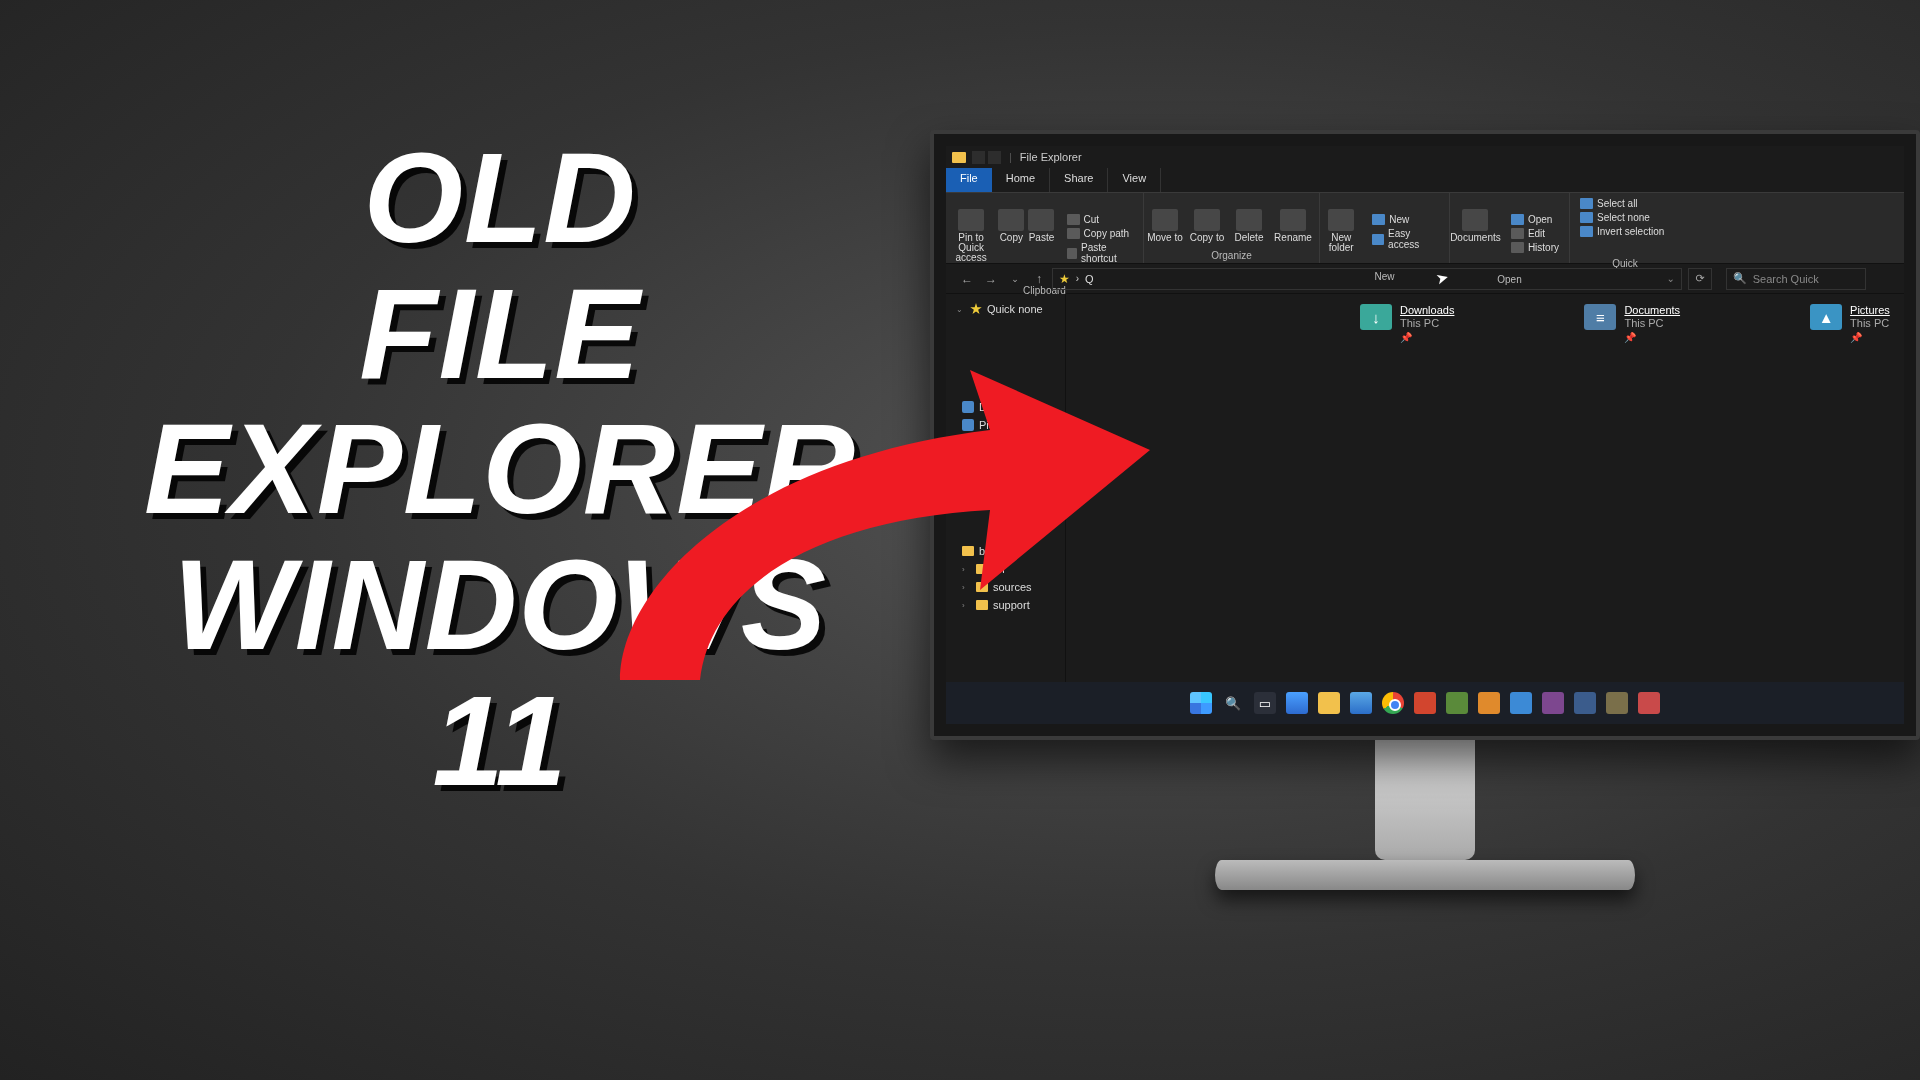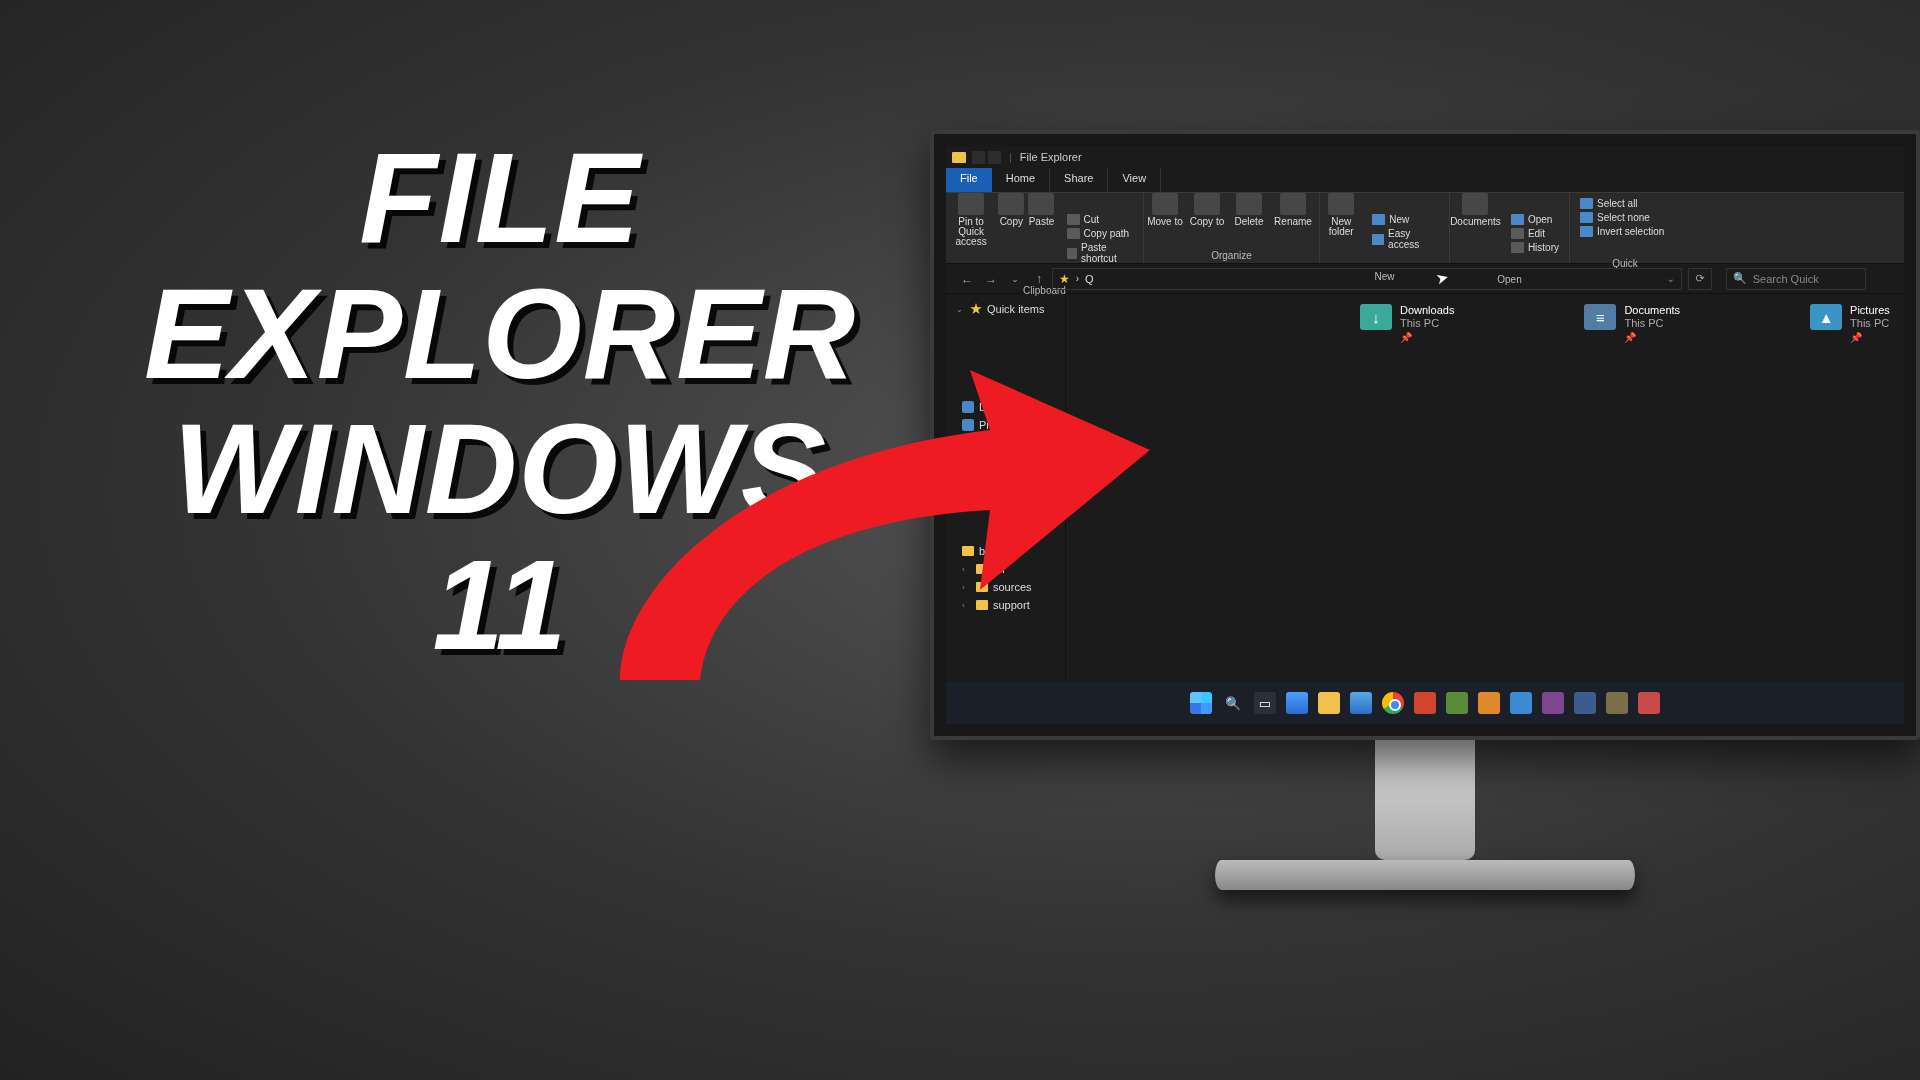--- a/index.html
+++ b/index.html
@@ -48,21 +48,21 @@
 .fe-titlebar .title { color:#ccc; }
 
 .fe-tabsrow { height:24px; display:flex; background:#1b1b1b; }
 .fe-tab { padding:4px 14px; color:#ddd; border-right:1px solid #333; }
 .fe-tab.file { background:#1a5fb4; color:#fff; border:none; }
 
 .fe-ribbon { height:72px; background:#2a2a2a; border-top:1px solid #3a3a3a; border-bottom:1px solid #111; display:flex; }
 .rg { border-right:1px solid #3a3a3a; display:flex; flex-direction:column; justify-content:space-between; }
 .rg .row { display:flex; }
 .rg .label { text-align:center; font-size:10px; color:#bbb; padding-bottom:2px; }
-.rb-lg { width:48px; display:flex; flex-direction:column; align-items:center; padding-top:0; gap:2px; }
+.rb-lg { width:48px; display:flex; flex-direction:column; align-items:center; padding-top:16px; gap:2px; }
 .rb-lg .ico { width:26px; height:22px; background:#474747; border-radius:2px; }
 .rb-lg .txt { font-size:10px; text-align:center; line-height:10px; }
 .mini { display:flex; align-items:center; gap:4px; padding:1px 4px; font-size:10px; color:#ddd; }
 .mini .mi { width:13px; height:11px; background:#5a5a5a; border-radius:1px; }
 .mini.blue .mi { background:#4a88c8; }
 .rg-stack { display:flex; flex-direction:column; justify-content:center; padding:20px 6px; gap:1px; }
 
 .fe-nav { height:30px; background:#1b1b1b; border-bottom:1px solid #111; display:flex; align-items:center; gap:2px; padding:0 10px; }
 .nav-btn { width:22px; height:22px; display:flex; align-items:center; justify-content:center; color:#aaa; font-size:12px; }
 .addr { flex:1; max-width:630px; height:22px; border:1px solid #333; display:flex; align-items:center; gap:6px; padding:0 6px; }
@@ -83,37 +83,38 @@
 .ti-cloud{width:13px;height:9px;background:#4a88c8;border-radius:5px;}
 .tree-nested { padding-left:16px; }
 
 .fe-content { flex:1; padding:10px 14px; display:flex; gap:30px; }
 .fitem { display:flex; gap:8px; align-items:flex-start; }
 .fitem .ficon { width:32px; height:26px; border-radius:3px; display:flex; align-items:center; justify-content:center; font-size:15px; color:#fff; }
 .fic-dl { background:#3aa89a; }
 .fic-doc { background:#4f7da6; }
 .fic-pic { background:#3a94c4; }
 .fitem .flabel { font-size:11px; line-height:13px; }
-.fitem .flabel .name { color:#fff; }
+.fitem .flabel .name { color:#fff;text-decoration:underline; }
 .fitem .flabel .sub { color:#aaa; }
 .fitem .flabel .pin { color:#888; font-size:10px; margin-top:1px; }
 
 .fe-status { height:22px; border-top:1px solid #111; display:flex; align-items:center; padding:0 8px; color:#bbb; font-size:10px; gap:8px; }
 .fe-status .s2 { color:#555; }
 
 
 .cursor { position:absolute; left:490px; top:123px; font-size:15px; color:#fff; transform:rotate(-15deg); pointer-events:none; }
 
 
 .arrow { position:absolute; left:590px; top:330px; width:760px; height:460px; pointer-events:none; }
 </style>
 </head>
 <body>
 
 <div class="headline">
+  <span>OLD</span>
   <span>FILE</span>
   <span>EXPLORER</span>
   <span>WINDOWS 11</span>
 </div>
 
 <div class="monitor">
   <div class="bezel">
     <div class="screen">
       <div class="wallpaper"></div>
 
@@ -271,21 +272,21 @@
             <span class="si">🔍</span>
             <span>Search Quick</span>
           </div>
         </div>
 
         <div class="fe-body">
           <div class="fe-tree">
             <div class="tree-item">
                 <span class="exp">⌄</span>
                 <span class="ti-star"></span>
-                <span>Quick items</span>
+                <span>Quick none</span>
               </div>
             <div style="height:80px"></div>
             <div class="tree-item tree-nested">
                 <span class="ti-blue"></span>
                 <span>Documents</span>
               </div>
             <div class="tree-item tree-nested">
                 <span class="ti-blue"></span>
                 <span>Pictures</span>
               </div>

